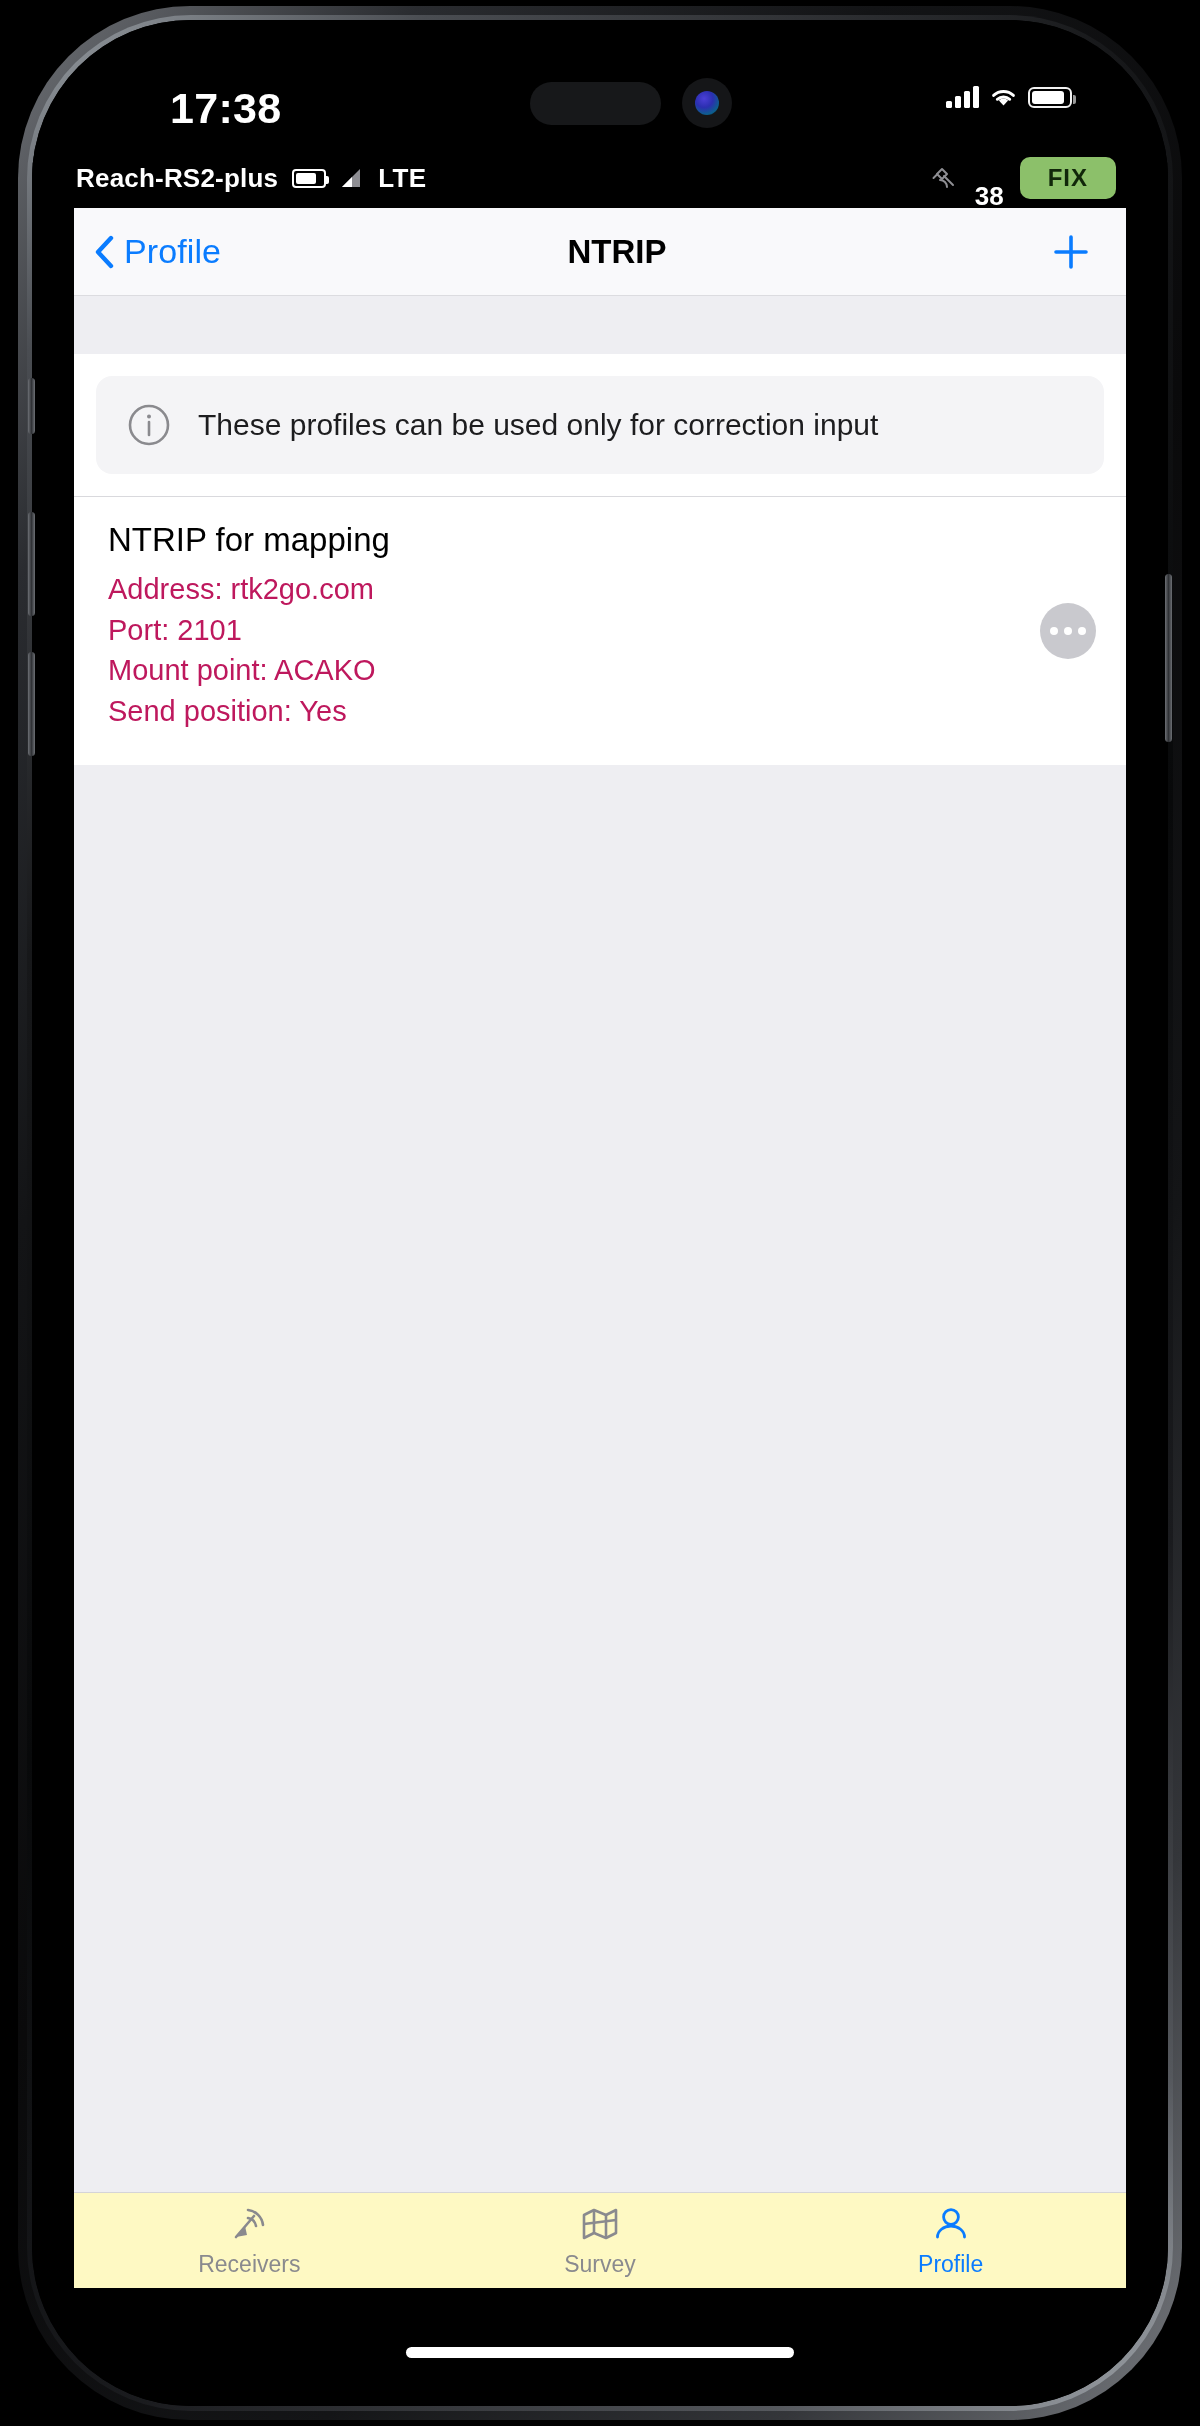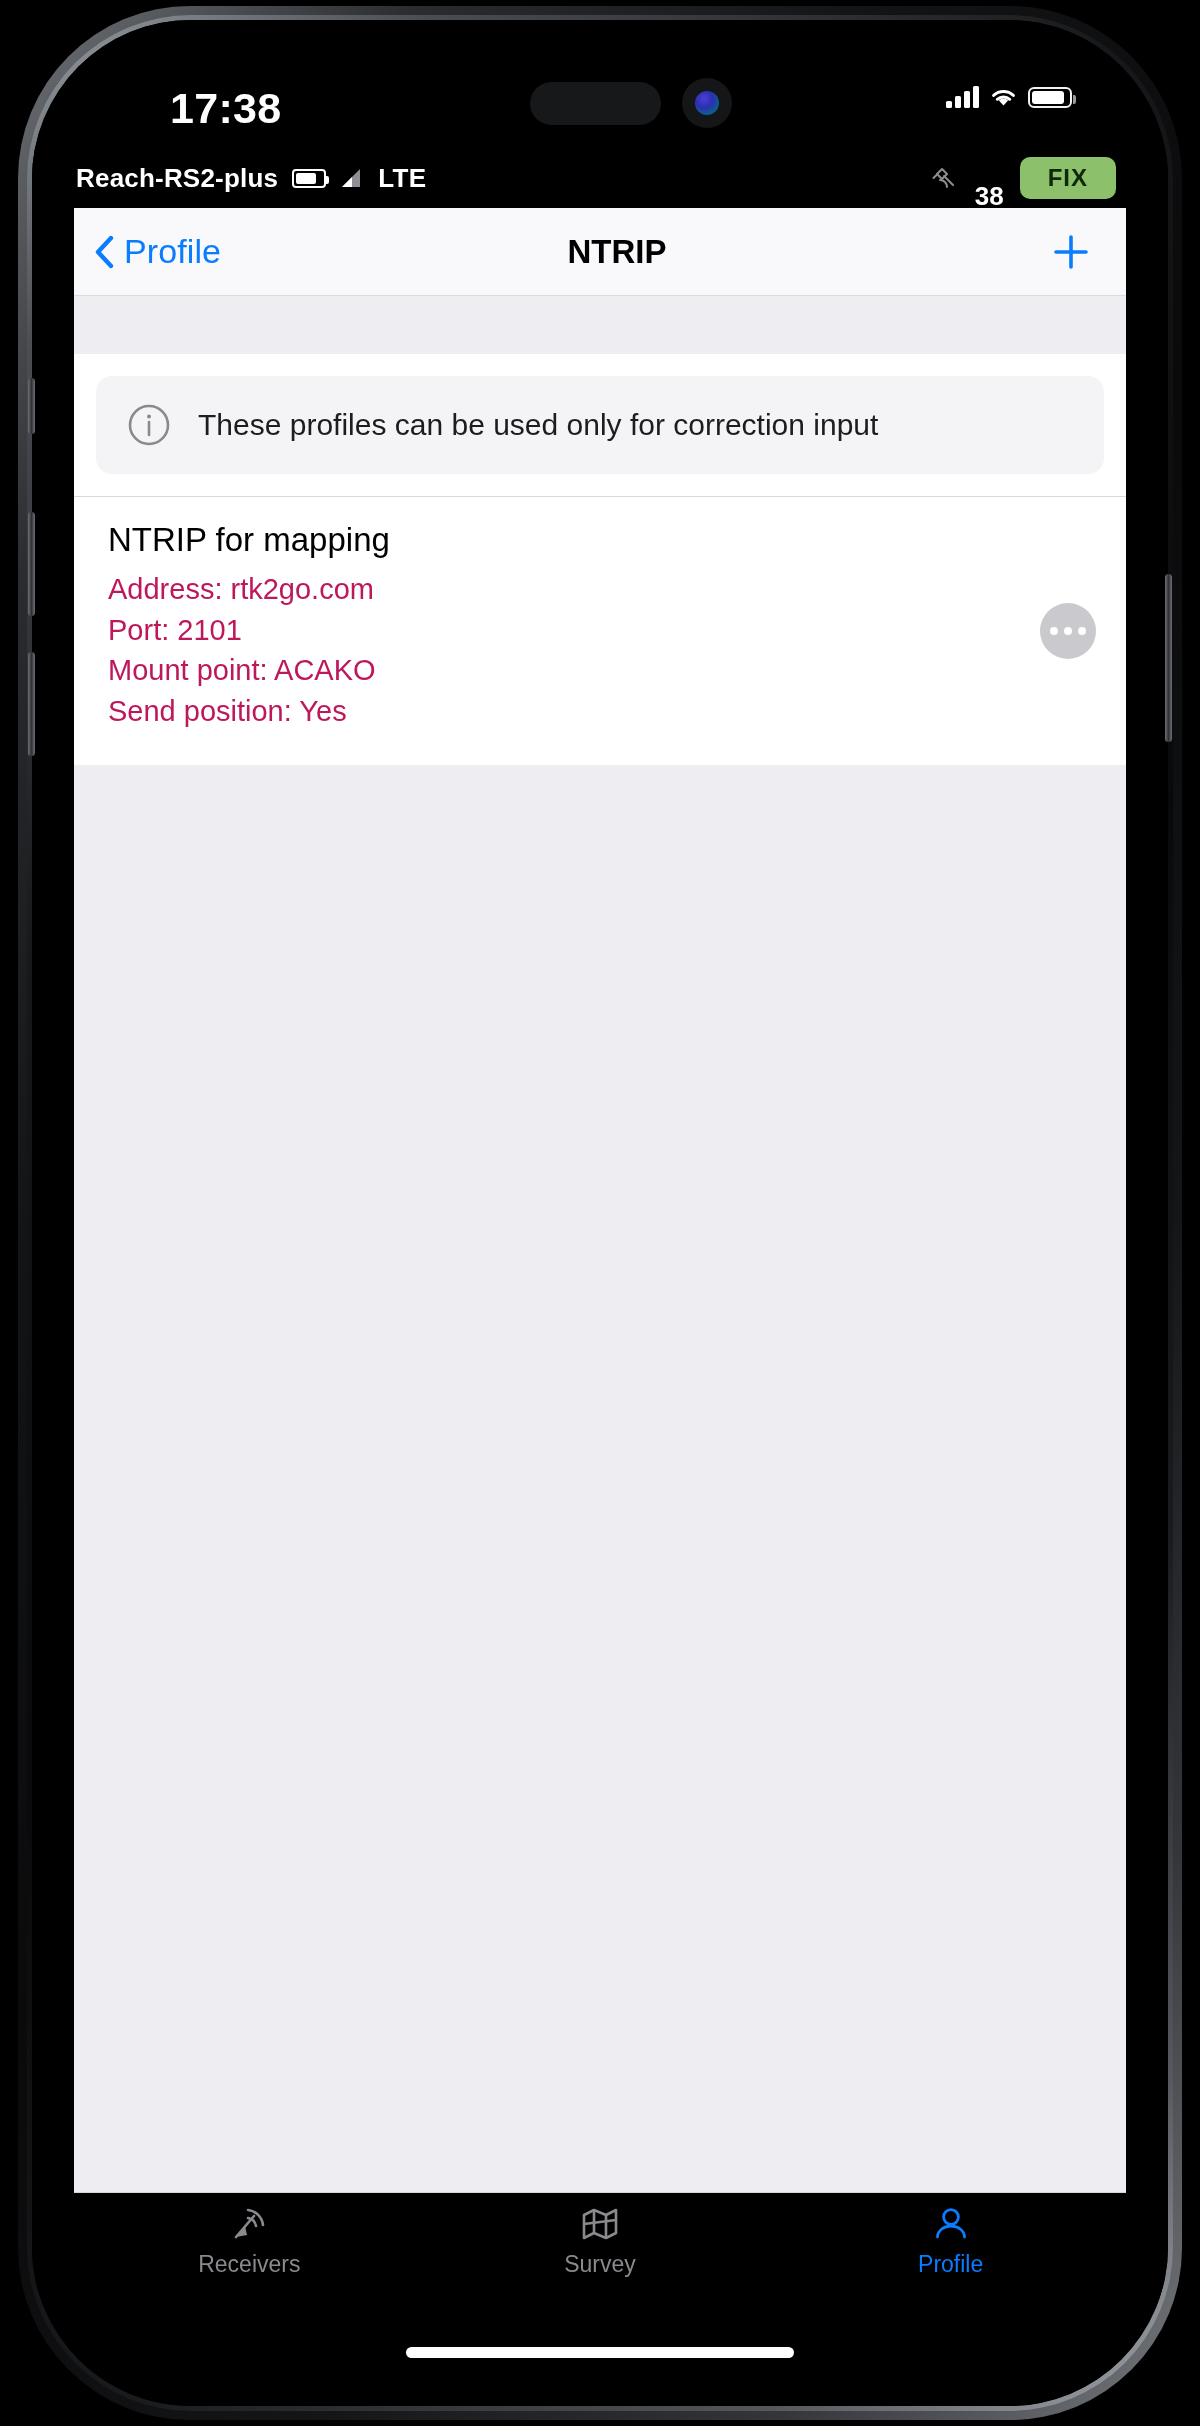--- a/index.html
+++ b/index.html
@@ -178,21 +178,21 @@
     display:flex; align-items:center; justify-content:center; gap:6px;
     cursor:pointer;
   }
   .more-btn span { width:8px; height:8px; border-radius:50%; background:#fff; display:block; }
 
   .spacer { flex:1 1 auto; background:#eeeef2; }
 
   
   .tabbar {
     flex:0 0 96px;
-    background:#000000;
+    background:#fef9c3;
     border-top:1px solid #d4d4d8;
     display:flex; align-items:center;
   }
   .tab { flex:1 1 0; display:flex; flex-direction:column; align-items:center; justify-content:center; gap:7px; cursor:pointer; }
   .tab svg { display:block; }
   .tab-label { font-size:23px; }
   .tab.inactive .tab-label { color:#8a8a8e; }
   .tab.active .tab-label { color:#0a7cff; }
 
   

